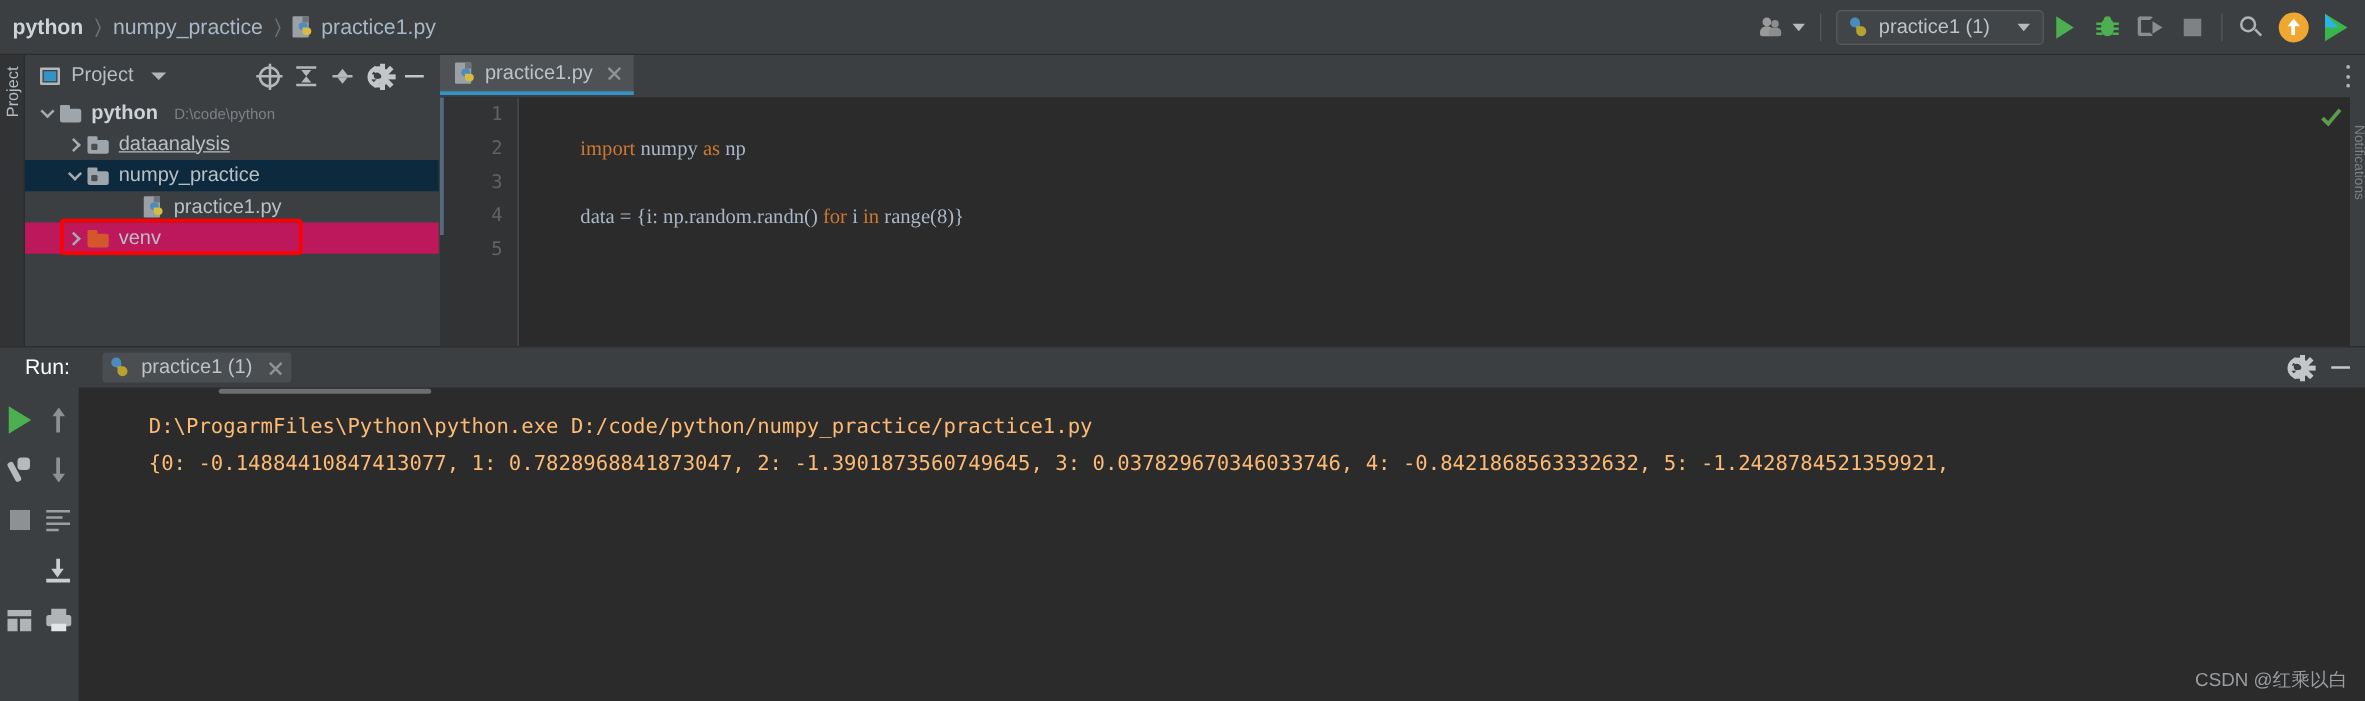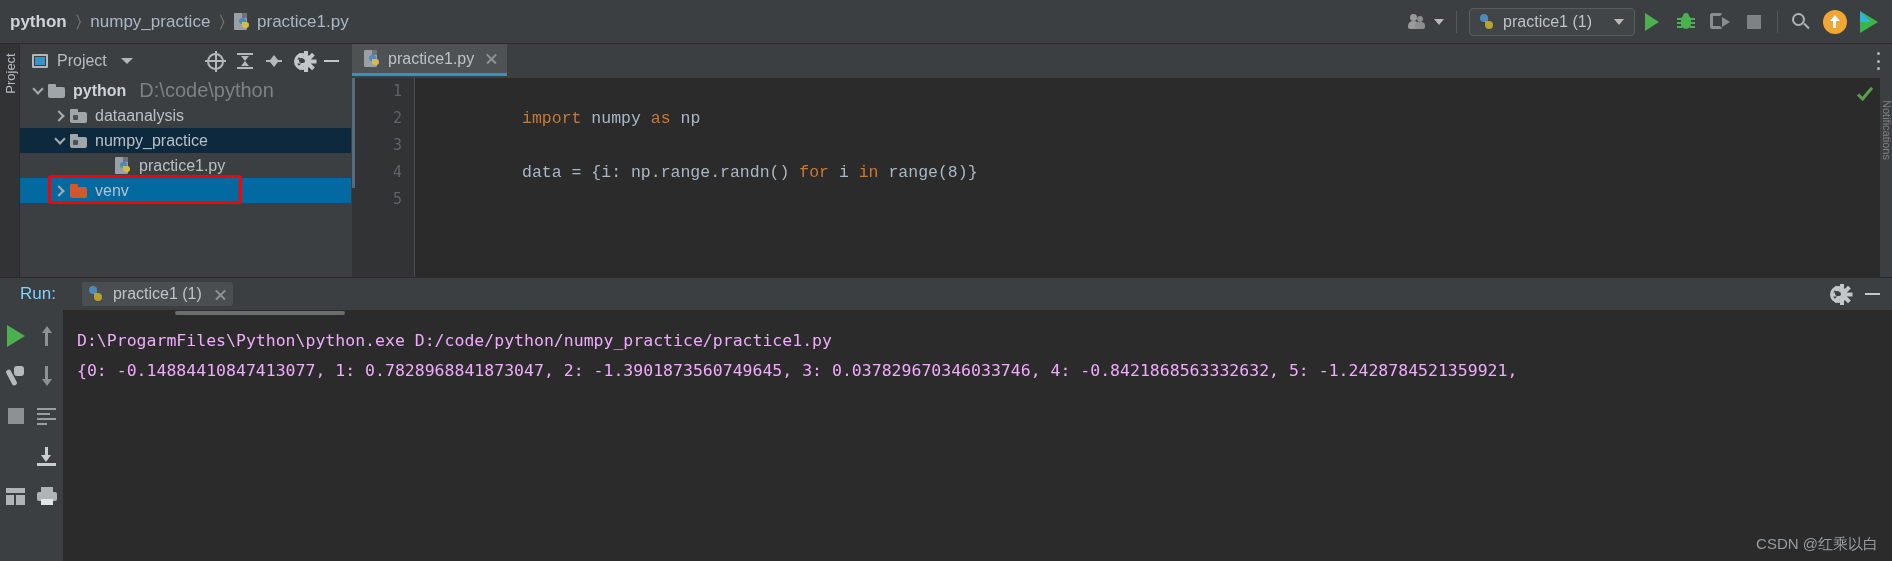--- a/index.html
+++ b/index.html
@@ -126,33 +126,33 @@
   .gear .sp2{ transform:rotate(90deg); }
   .gear .sp3{ transform:rotate(45deg); }
   .gear .sp4{ transform:rotate(-45deg); }
   .gearcore{ position:absolute; left:3.5px; top:3.5px; width:4px; height:4px; border-radius:50%; background:#3c3f41; z-index:3; }
   .minus{ width:15px; height:2px; background:#c3c7c9; }
 
   
   .tree{ position:absolute; left:0; top:34px; width:331px; }
   .trow{ position:relative; height:25px; display:flex; align-items:center; font-size:16px; color:#b9c0c6; white-space:nowrap; }
   .trow.sel{ background:#0d293e; }
-  .trow.venvsel{ background:#0369a1; }
+  .trow.venvsel{ background:#be185d; }
   .tw{ width:20px; display:flex; align-items:center; justify-content:center; flex:none; }
   .chev{ width:8px; height:8px; border-right:2px solid #a7abad; border-bottom:2px solid #a7abad; }
   .chev.r{ transform:rotate(-45deg); margin-left:-2px; }
   .chev.d{ transform:rotate(45deg); margin-top:-3px; }
   .folder{ position:relative; width:17px; height:14px; flex:none; }
   .folder .fb{ position:absolute; left:0; bottom:0; width:17px; height:11px; background:#9ea5ab; border-radius:1px 2px 2px 2px; }
   .folder .ft{ position:absolute; left:0; top:0; width:8px; height:4px; background:#9ea5ab; border-radius:1px 1px 0 0; }
   .folder.src .dot{ position:absolute; left:3px; bottom:3px; width:5px; height:5px; background:#4a4f52; border-radius:1px; }
   .folder.orange .fb{ background:#d4562b; } .folder.orange .ft{ background:#d4562b; }
   .tlabel{ margin-left:8px; }
   .tlabel.bold{ font-weight:bold; color:#cdd3d8; }
-  .tpath{ margin-left:13px; color:#7c8186; font-size:20px; }
+  .tpath{ margin-left:13px; color:#7c8186; font-size:12px; }
 
   .redbox{
     position:absolute; border:3px solid #fe0000; border-radius:3px;
     pointer-events:none;
   }
 
   
   .editor{ position:absolute; left:352px; top:44px; width:1540px; height:233px; background:#2b2b2b; }
   .tabbar{ position:absolute; left:0; top:0; width:1540px; height:34px; background:#3c3f41; display:flex; align-items:flex-start; }
   .tab{
@@ -167,36 +167,36 @@
   .tabmore{ position:absolute; right:12px; top:8px; width:4px; height:18px; display:flex; flex-direction:column; justify-content:space-between; align-items:center; }
   .tabmore i{ width:3px; height:3px; background:#b2b5b7; border-radius:50%; display:block; }
 
   .codearea{ position:absolute; left:0; top:34px; width:1540px; height:199px; background:#2b2b2b; display:flex; }
   .gutter{ width:63px; background:#313335; position:relative; }
   .gutterline{ height:27px; line-height:27px; text-align:right; padding-right:13px;
     font-family:"DejaVu Sans Mono","Liberation Mono",monospace; font-size:15px; color:#606366; }
   .gutter .vsplit{ position:absolute; right:0; top:0; width:1px; height:199px; background:#4a4d4f; }
   .gutter .bluemk{ position:absolute; left:0; top:0; width:3px; height:110px; background:#556b7d; }
   .code{ flex:1; position:relative; padding-left:8px; }
-  .cline{ height:27px; line-height:27px; font-family:Liberation Mono, monospace;
+  .cline{ height:27px; line-height:27px; font-family:Liberation Serif, serif;
           font-size:16.5px; color:#a9b7c6; white-space:pre; }
   .kw{ color:#cc7832; }
   .check{ position:absolute; right:17px; top:11px; width:17px; height:11px; }
   .check::before{ content:""; position:absolute; left:0; top:4px; width:8px; height:3px; background:#5a9e4b; transform:rotate(45deg); transform-origin:left; }
   .check::after{ content:""; position:absolute; left:5px; top:8px; width:14px; height:3px; background:#5a9e4b; transform:rotate(-50deg); transform-origin:left; }
   .rightstrip{ position:absolute; right:0; top:44px; width:12px; height:233px; background:#3c3f41; }
   .rightstrip .vtext{
     position:absolute; left:-36px; top:80px; width:86px;
     transform:rotate(90deg); font-size:11px; color:#7d8184; white-space:nowrap; text-align:center;
   }
 
   
   .runwin{ position:absolute; left:0; top:277px; width:1892px; height:284px; background:#3c3f41; border-top:1px solid #2b2b2b; }
   .runhead{ position:relative; height:32px; display:flex; align-items:center; padding-left:20px; }
-  .runhead .rl{ font-size:17px; color:#7dd3fc; }
+  .runhead .rl{ font-size:17px; color:#ffffff; }
   .runtab{ display:flex; align-items:center; gap:9px; margin-left:26px; padding:3px 6px 3px 6px; background:#4b4e50; border-radius:3px; }
   .runtab .rt{ font-size:16px; color:#bcc3c9; }
   .runhead-right{ position:absolute; right:12px; top:0; height:32px; display:flex; align-items:center; gap:18px; }
 
   .runbody{ position:absolute; left:0; top:32px; width:1892px; height:252px; display:flex; }
   .runside{ width:63px; background:#3c3f41; padding-top:6px; }
   .rsrow{ height:40px; display:flex; align-items:center; }
   .rscell{ width:31px; display:flex; align-items:center; justify-content:center; }
   .bigtri{ width:0;height:0;border-left:18px solid #4caf50; border-top:11px solid transparent; border-bottom:11px solid transparent; }
   .arrow-up{ position:relative; width:13px; height:20px; }
@@ -220,21 +220,21 @@
   .print-ic .body{ position:absolute; left:0; top:5px; width:20px; height:9px; background:#b0b4b6; border-radius:2px; }
   .print-ic .top{ position:absolute; left:4px; top:0; width:12px; height:5px; background:#b0b4b6; }
   .print-ic .pap{ position:absolute; left:4px; bottom:0; width:12px; height:6px; background:#e2e5e6; }
   .grid-ic{ position:relative; width:19px; height:17px; }
   .grid-ic i{ position:absolute; background:#b0b4b6; display:block; }
   .grid-ic .g1{ left:0; top:0; width:19px; height:5px; }
   .grid-ic .g2{ left:0; top:7px; width:8px; height:10px; }
   .grid-ic .g3{ left:10px; top:7px; width:9px; height:10px; }
 
   .console{ flex:1; background:#2b2b2b; position:relative; padding:16px 0 0 14px; }
-  .cl{ font-family:"DejaVu Sans Mono","Liberation Mono",monospace; font-size:16.5px; color:#f0abfc; white-space:pre; line-height:30px; }
+  .cl{ font-family:"DejaVu Sans Mono","Liberation Mono",monospace; font-size:16.5px; color:#fdba74; white-space:pre; line-height:30px;margin-left:42px; }
   .conscroll{ position:absolute; left:0; top:0; width:1892px; height:5px; }
   .conscroll i{ position:absolute; left:112px; top:1px; width:170px; height:4px; background:#6b6e70; border-radius:2px; }
 
   .watermark{ position:absolute; right:14px; bottom:8px; font-size:15px; color:#9a9da0; }
   .rh-min{ width:15px; height:2px; background:#c3c7c9; }
 </style>
 </head>
 <body>
 
 <div class="app">
@@ -365,21 +365,21 @@
             <span class="chev d"></span>
           </span>
         <span class="folder">
             <span class="ft"></span>
             <span class="fb"></span>
           </span>
         <span class="tlabel bold">python</span>
         <span class="tpath">D:\code\python</span>
       </div>
 
-      <div class="trow" style="padding-left:30px;">
+      <div class="trow" style="padding-left:30px;text-decoration:underline;">
         <span class="tw">
             <span class="chev r"></span>
           </span>
         <span class="folder src">
             <span class="ft"></span>
             <span class="fb"></span>
             <span class="dot"></span>
           </span>
         <span class="tlabel">dataanalysis</span>
       </div>
@@ -453,21 +453,21 @@
         <div class="gutterline">4</div>
         <div class="gutterline">5</div>
         <div class="vsplit"></div>
       </div>
       <div class="code">
         <div class="cline">
           <span class="kw">import </span><span>numpy </span><span class="kw">as </span><span>np</span>
         </div>
         <div class="cline">&nbsp;</div>
         <div class="cline">
-          <span>data = {i: np.range.randn() </span><span class="kw">for </span><span>i </span><span class="kw">in </span><span>range(8)}</span>
+          <span>data = {i: np.random.randn() </span><span class="kw">for </span><span>i </span><span class="kw">in </span><span>range(8)}</span>
         </div>
         <div class="cline">&nbsp;</div>
         <div class="check"></div>
       </div>
     </div>
   </div>
 
   <div class="rightstrip">
     <div class="vtext">Notifications</div>
   </div>

